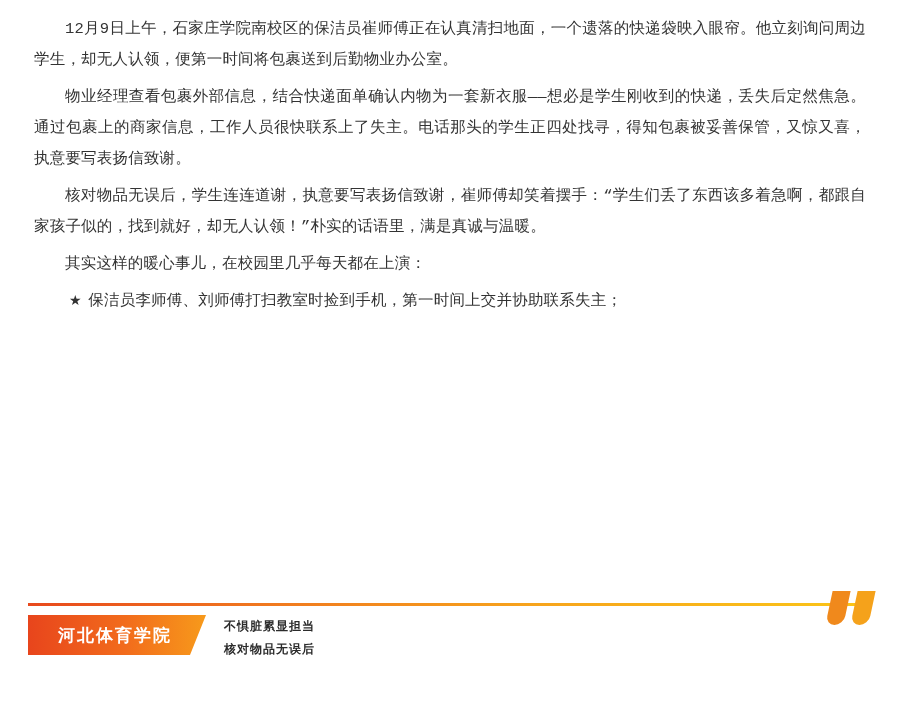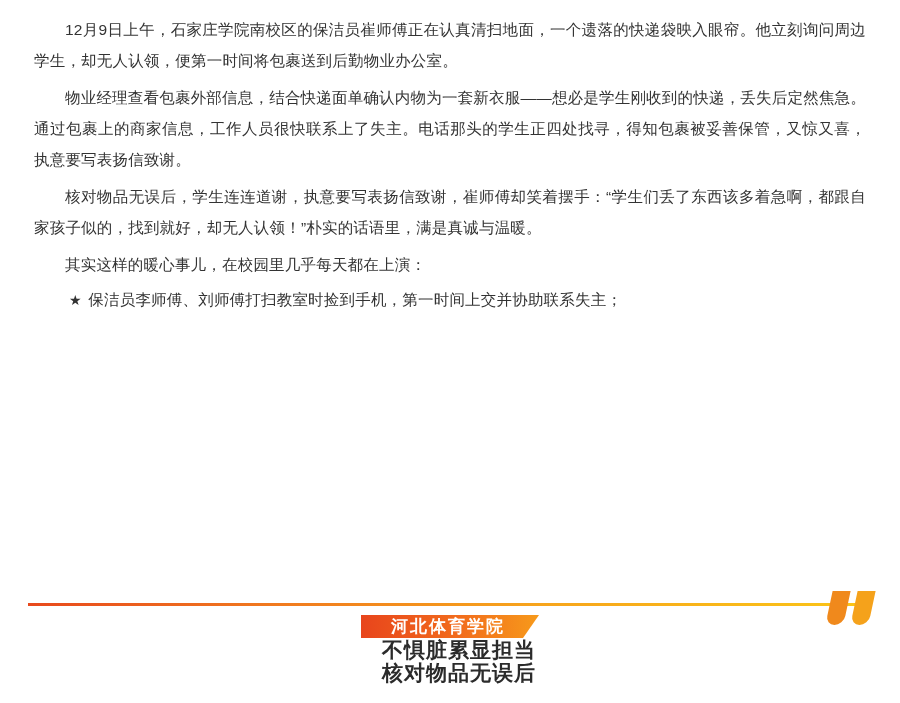--- a/index.html
+++ b/index.html
@@ -27,20 +27,21 @@
     font-size: 15.5px;
     line-height: 31px;
     color: #333333;
     margin: 0 0 6px 0;
     text-align: justify;
     text-justify: inter-ideograph;
     letter-spacing: 0.2px;
   }
   .para.indent {
     text-indent: 2em;
+    font-family: Liberation Mono, monospace;
   }
   .para.tight {
     margin-bottom: 4px;
   }
   .bullet-line {
     font-size: 15.5px;
     line-height: 31px;
     color: #333333;
     margin: 4px;
     text-indent: 2em;
@@ -70,22 +71,21 @@
     height: 3px;
     background: linear-gradient(90deg, #e8491d 0%, #f0781f 28%, #f7a41c 60%, #fbc617 100%);
   }
   .banner-body {
     position: absolute;
     left: 28px;
     top: 30px;
     width: 844px;
     height: 58px;
     display: flex;
-    align-items: center;
-    flex-direction: column;
+    align-items: flex-start;
   }
   .school-tag {
     position: relative;
     height: 40px;
     min-width: 178px;
     background: linear-gradient(90deg, #e8451c 0%, #f26c1c 55%, #f79a1b 100%);
     display: flex;
     align-items: center;
     justify-content: center;
     padding: 0 18px 0 14px;
@@ -97,21 +97,21 @@
     font-size: 17px;
     font-weight: bold;
     letter-spacing: 2px;
     white-space: nowrap;
   }
   .slogan {
     margin-left: 18px;
     line-height: 23px;
   }
   .slogan div {
-    font-size: 21px;
+    font-size: 12px;
     font-weight: bold;
     color: #2b2b2b;
     letter-spacing: 1px;
     white-space: nowrap;
   }
   .quote-mark {
     position: absolute;
     right: 28px;
     top: 6px;
     display: flex;

